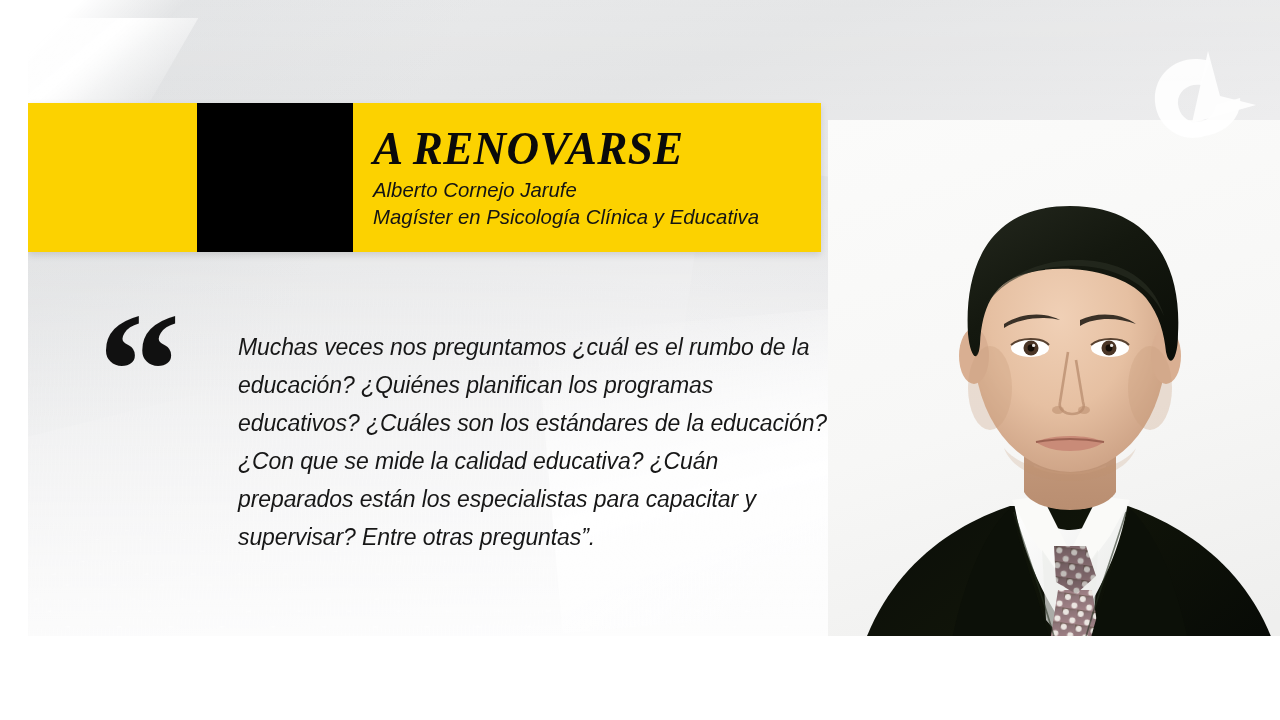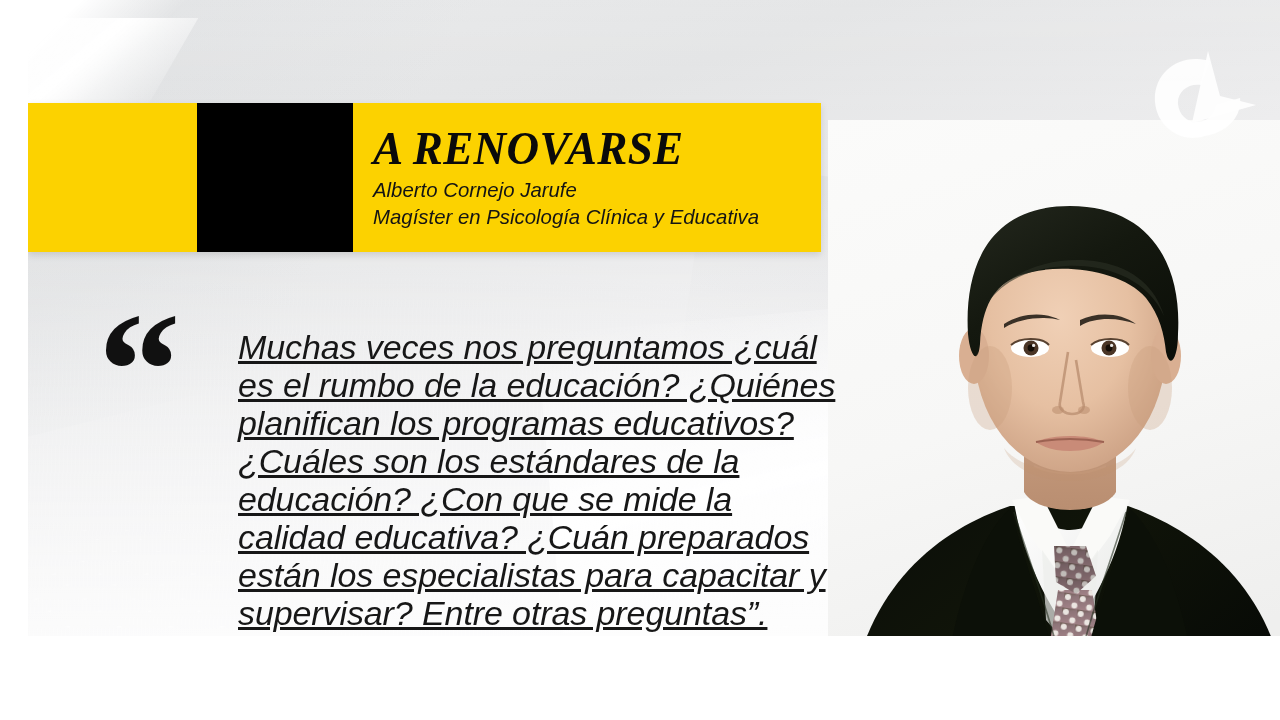--- a/index.html
+++ b/index.html
@@ -169,25 +169,24 @@
     letter-spacing: -6px;
     user-select: none;
   }
   .quote-text {
     position: absolute;
     left: 210px;
     top: 328px;
     width: 600px;
     font-family: "Liberation Sans", sans-serif;
     font-style: italic;
-    font-size: 34px;
+    font-size: 23px;
     line-height: 38px;
     color: #171717;
     letter-spacing: -0.1px;
-    text-decoration: underline;
   }
 
   
   .logo {
     position: absolute;
     right: 52px;
     top: 48px;
     width: 108px;
     height: 100px;
     opacity: .92;

